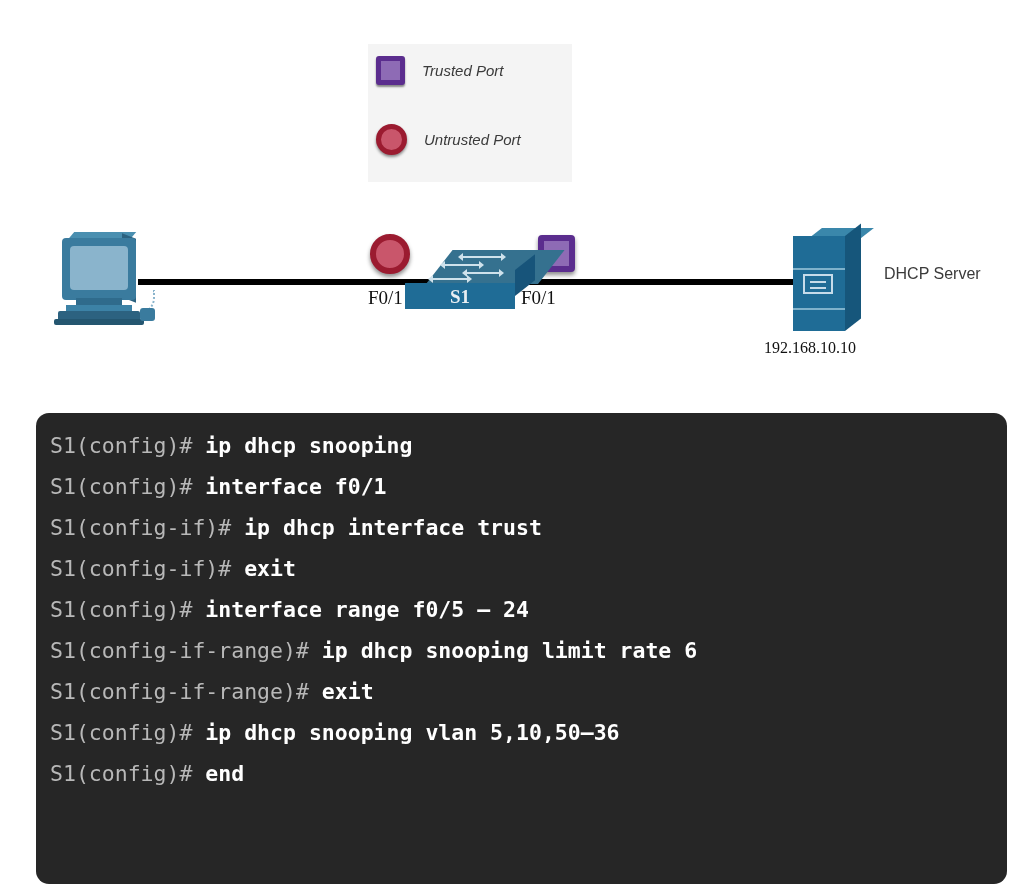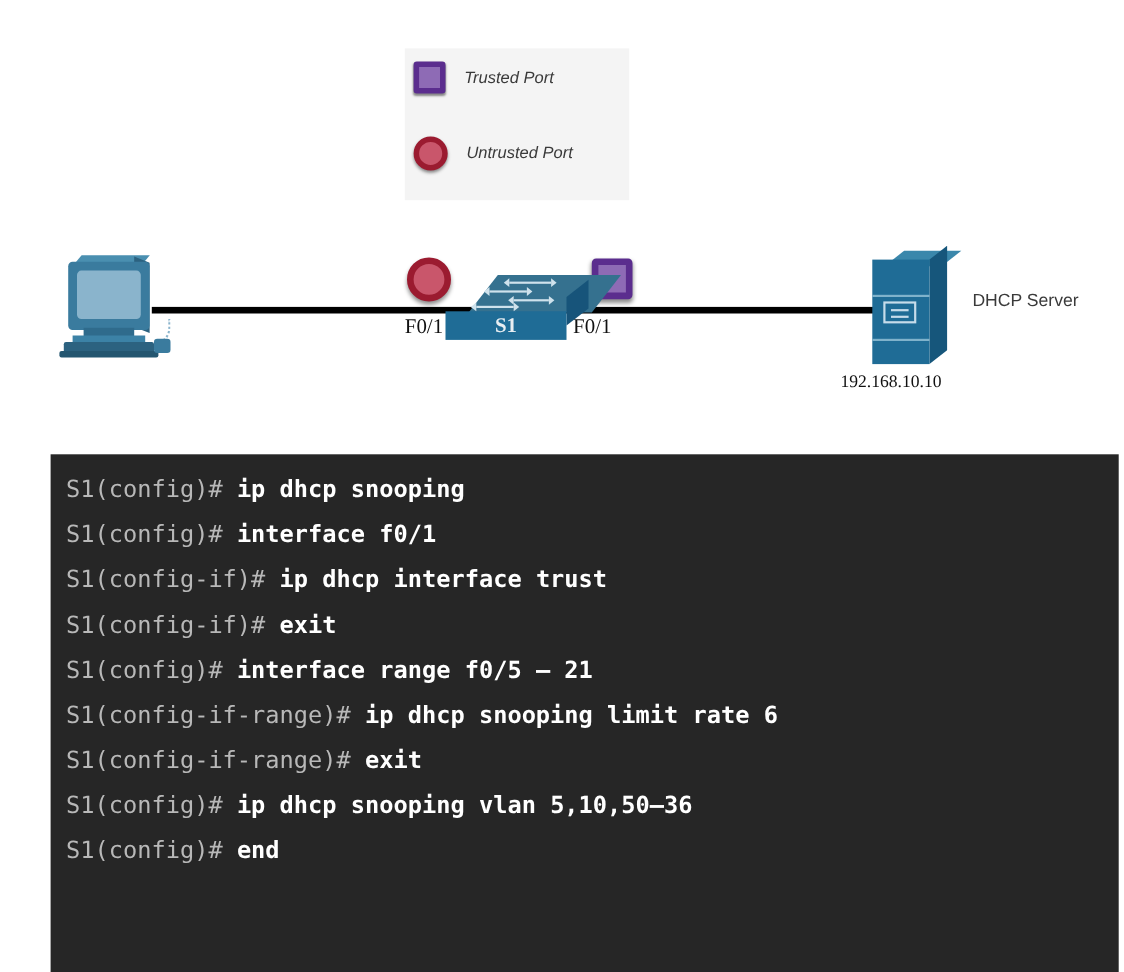--- a/index.html
+++ b/index.html
@@ -367,28 +367,29 @@
     top: 129px;
     font-family: "Liberation Serif", serif;
     font-size: 16px;
     color: #111111;
     white-space: nowrap;
   }
 
   
   #terminal {
     position: absolute;
-    left: 46px;
+    left: 36px;
     top: 413px;
     width: 971px;
     height: 471px;
     background: #262626;
     padding: 12px 0 0 14px;
     box-sizing: border-box;
     overflow: hidden;
+    border-radius: 13px;
   }
   .term-line {
     font-family: "DejaVu Sans Mono", monospace;
     font-size: 21.5px;
     line-height: 41px;
     white-space: pre;
     color: #b9b9b9;
   }
   .term-prompt { color: #b8b8b8; font-weight: normal; }
   .term-cmd { color: #ffffff; font-weight: bold; }
@@ -458,18 +459,18 @@
 
   <div class="server-name">DHCP Server</div>
   <div class="server-ip">192.168.10.10</div>
 </div>
 
 <div id="terminal">
     <div class="term-line"><span class="term-prompt">S1(config)# </span><span class="term-cmd">ip dhcp snooping</span></div>
     <div class="term-line"><span class="term-prompt">S1(config)# </span><span class="term-cmd">interface f0/1</span></div>
     <div class="term-line"><span class="term-prompt">S1(config-if)# </span><span class="term-cmd">ip dhcp interface trust</span></div>
     <div class="term-line"><span class="term-prompt">S1(config-if)# </span><span class="term-cmd">exit</span></div>
-    <div class="term-line"><span class="term-prompt">S1(config)# </span><span class="term-cmd">interface range f0/5 – 21</span></div>
+    <div class="term-line"><span class="term-prompt">S1(config)# </span><span class="term-cmd">interface range f0/5 – 24</span></div>
     <div class="term-line"><span class="term-prompt">S1(config-if-range)# </span><span class="term-cmd">ip dhcp snooping limit rate 6</span></div>
     <div class="term-line"><span class="term-prompt">S1(config-if-range)# </span><span class="term-cmd">exit</span></div>
     <div class="term-line"><span class="term-prompt">S1(config)# </span><span class="term-cmd">ip dhcp snooping vlan 5,10,50–36</span></div>
     <div class="term-line"><span class="term-prompt">S1(config)# </span><span class="term-cmd">end</span></div>
   </div>
 
 </body></html>

